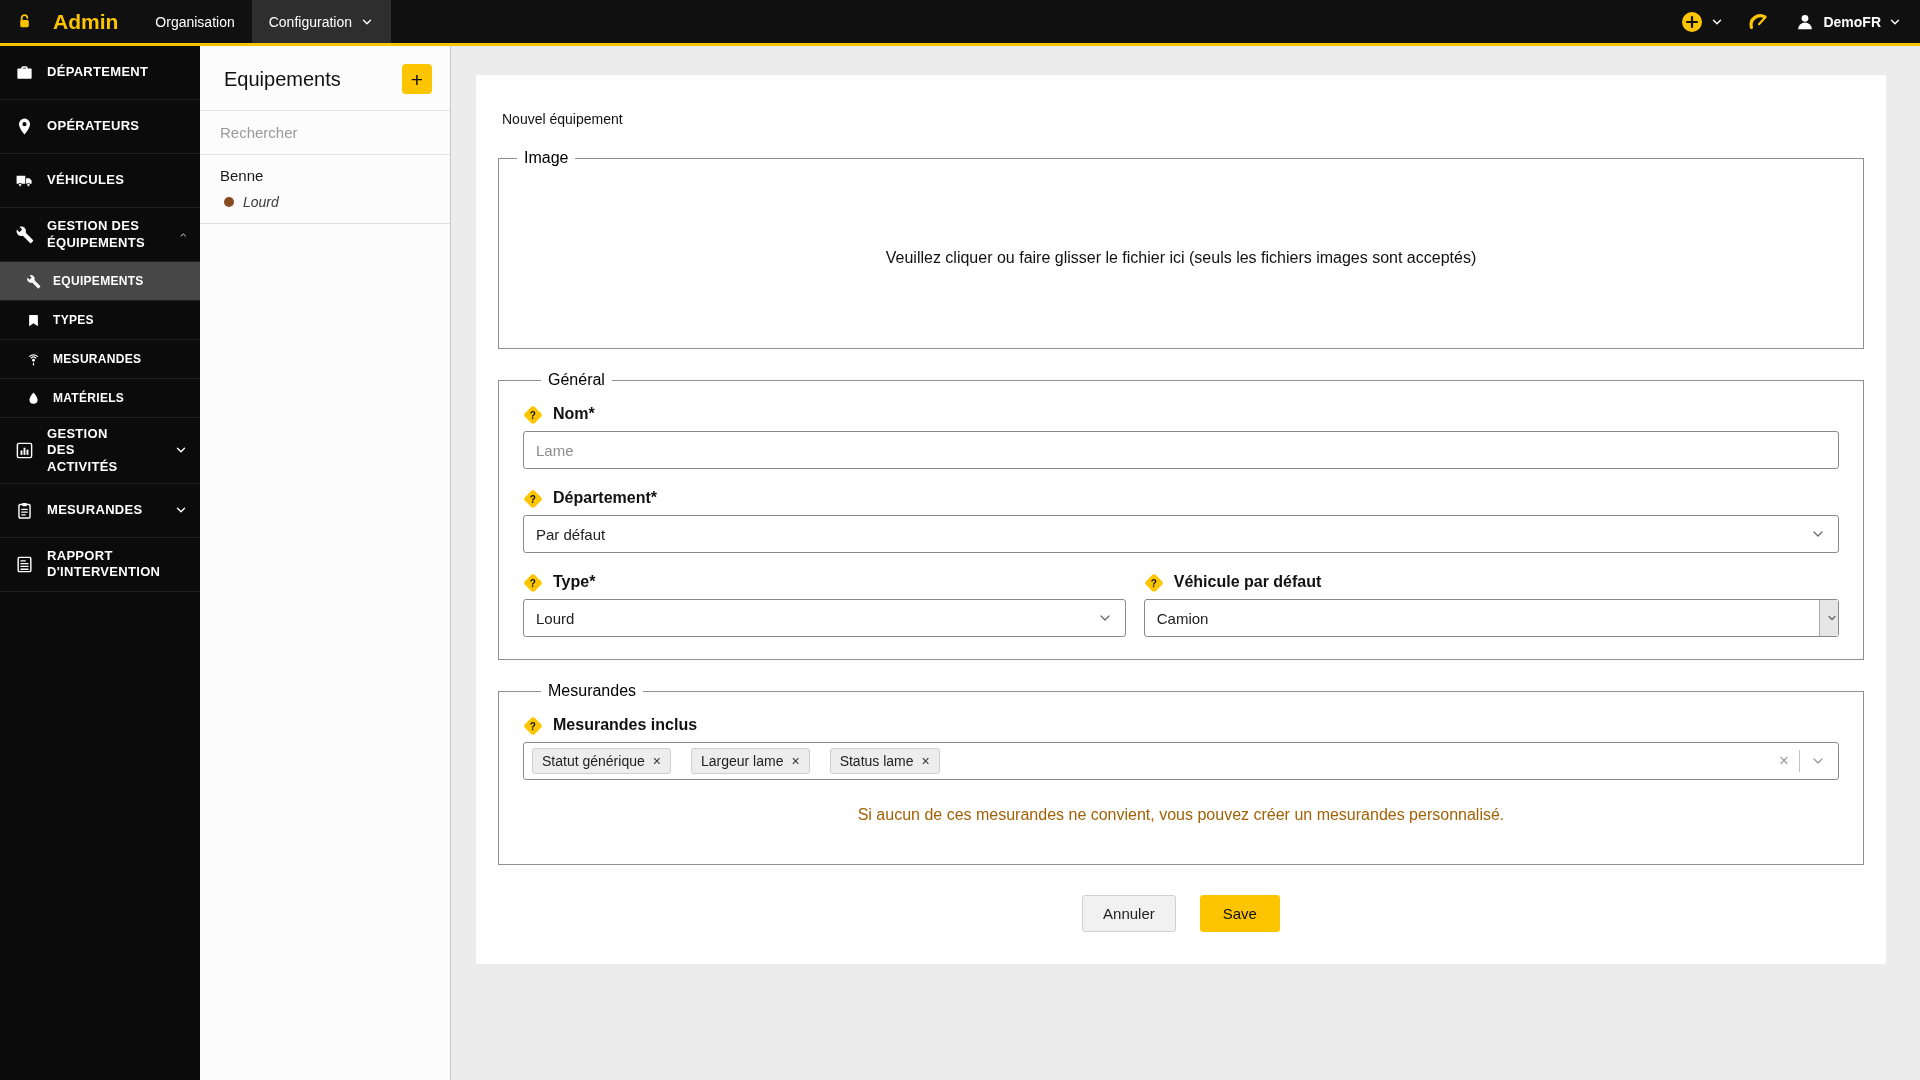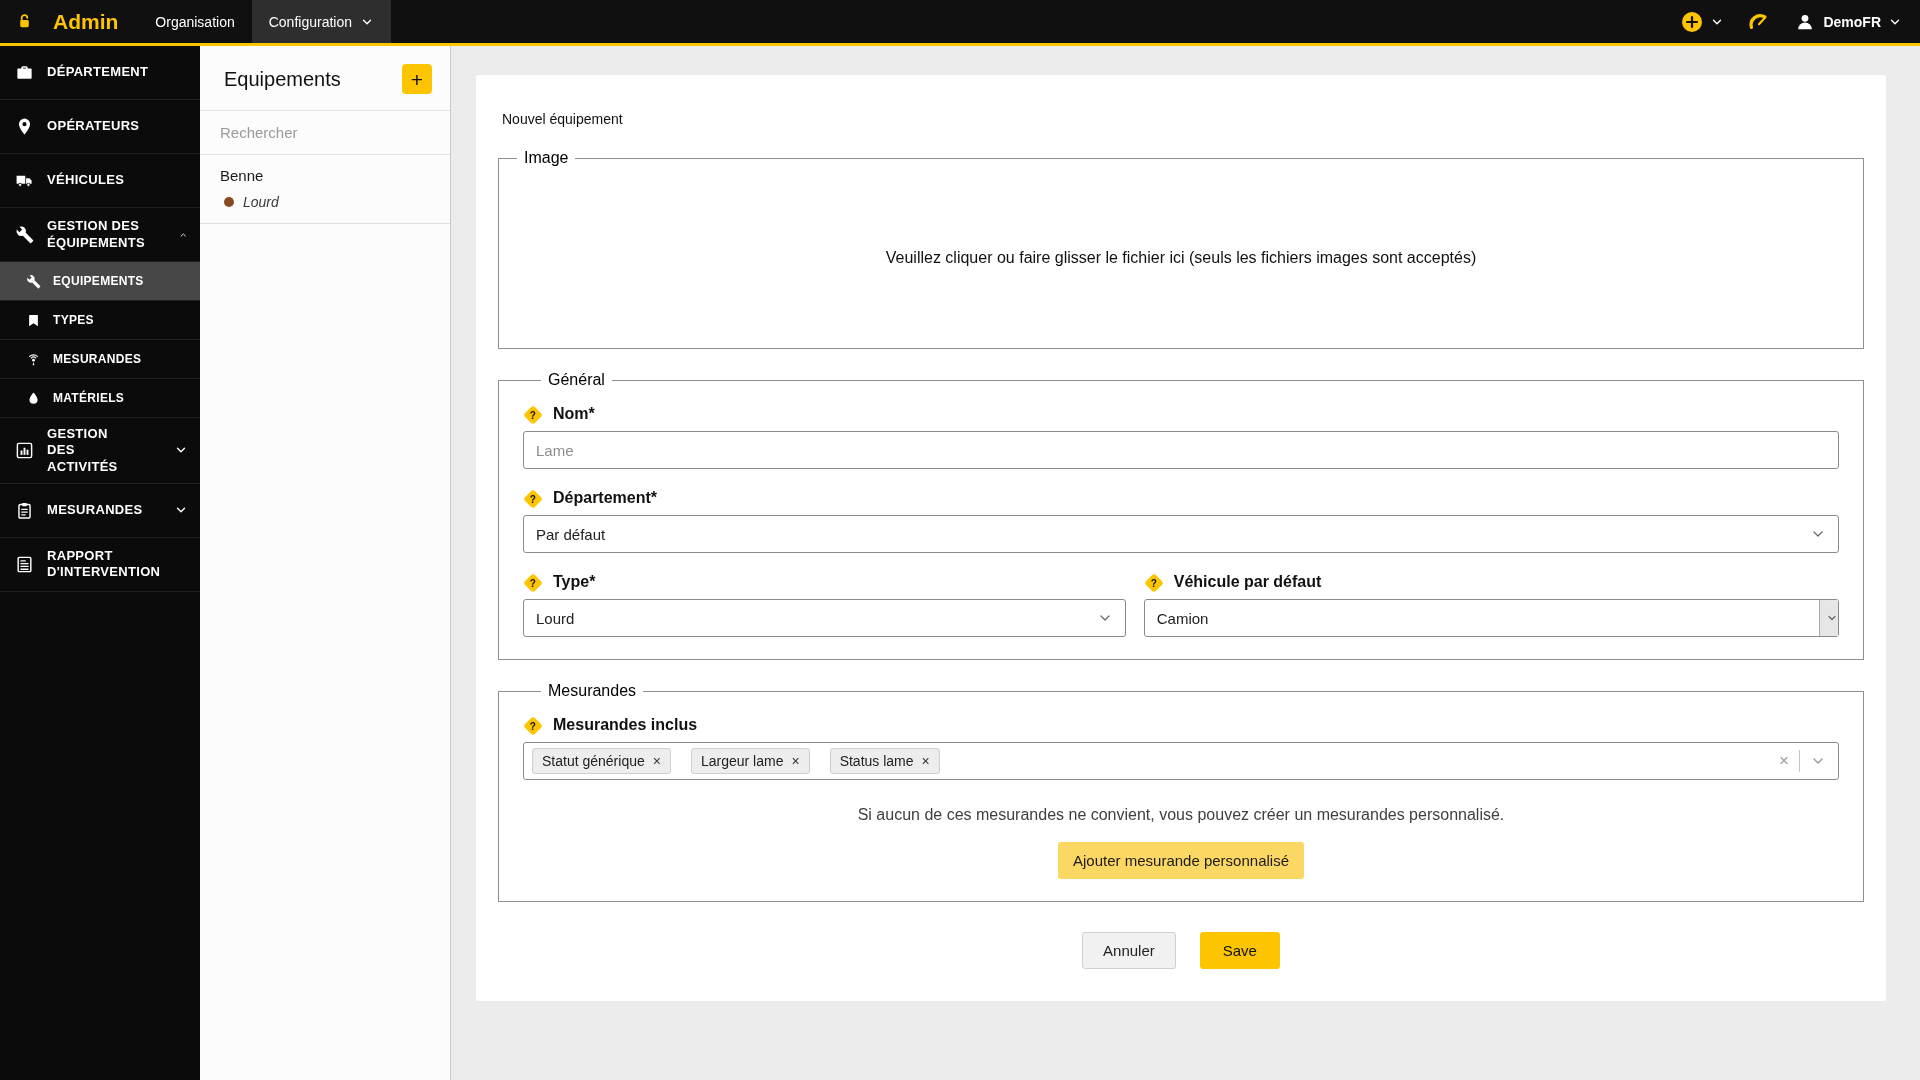--- a/index.html
+++ b/index.html
@@ -79,21 +79,21 @@
   .col-right { flex: 1; }
 
   .multiselect { min-height: 38px; border: 1px solid #8a8a8a; border-radius: 3px; display: flex; align-items: center; gap: 20px; padding: 3px 12px 3px 8px; cursor: pointer; }
   .tag { display: inline-flex; align-items: center; gap: 8px; background: #ededed; border: 1px solid #cfcfcf; border-radius: 3px; padding: 4px 9px; font-size: 14px; color: #222; }
   .tag-x { cursor: pointer; font-size: 14px; color: #333; font-style: normal; }
   .ms-controls { margin-left: auto; display: flex; align-items: center; gap: 10px; color: #9a9a9a; }
   .ms-clear { font-size: 17px; cursor: pointer; }
   .ms-divider { width: 1px; height: 22px; background: #c4c4c4; }
   .ms-controls .chev { width: 16px; height: 16px; cursor: pointer; }
 
-  .hint { text-align: center; font-size: 16px; color: #404040; margin: 26px 0 18px; }
+  .hint { text-align: center; font-size: 16px; color: #a16207; margin: 26px 0 18px; }
   .btn-row-center { display: flex; justify-content: center; }
   .btn-light { background: #fbd763; border: none; border-radius: 3px; padding: 10px 15px; font-size: 15px; font-family: inherit; color: #1c1c1c; cursor: pointer; }
 
   .actions { display: flex; justify-content: center; gap: 24px; margin-top: 30px; }
   .btn-cancel { background: #f1f1f1; border: 1px solid #cfcfcf; border-radius: 3px; padding: 9px 20px; font-size: 15px; font-family: inherit; color: #222; cursor: pointer; }
   .btn-save { background: #fdc500; border: 1px solid #fdc500; border-radius: 3px; padding: 9px 22px; font-size: 15px; font-family: inherit; color: #111; cursor: pointer; }
 </style>
 </head>
 <body>
 
@@ -352,23 +352,20 @@
               <span class="ms-clear">×</span>
               <span class="ms-divider"></span>
               <svg class="chev" viewBox="0 0 24 24">
                   <path d="M6 9l6 6 6-6" fill="none" stroke="currentColor" stroke-width="2" stroke-linecap="round" stroke-linejoin="round"></path>
                 </svg>
             </span>
           </div>
         </div>
 
         <p class="hint">Si aucun de ces mesurandes ne convient, vous pouvez créer un mesurandes personnalisé.</p>
-        <div class="btn-row-center">
-          <button class="btn-light">Ajouter mesurande personnalisé</button>
-        </div>
       </fieldset>
 
       <div class="actions">
         <button class="btn-cancel">Annuler</button>
         <button class="btn-save">Save</button>
       </div>
     </div>
   </main>
 
 </div>

